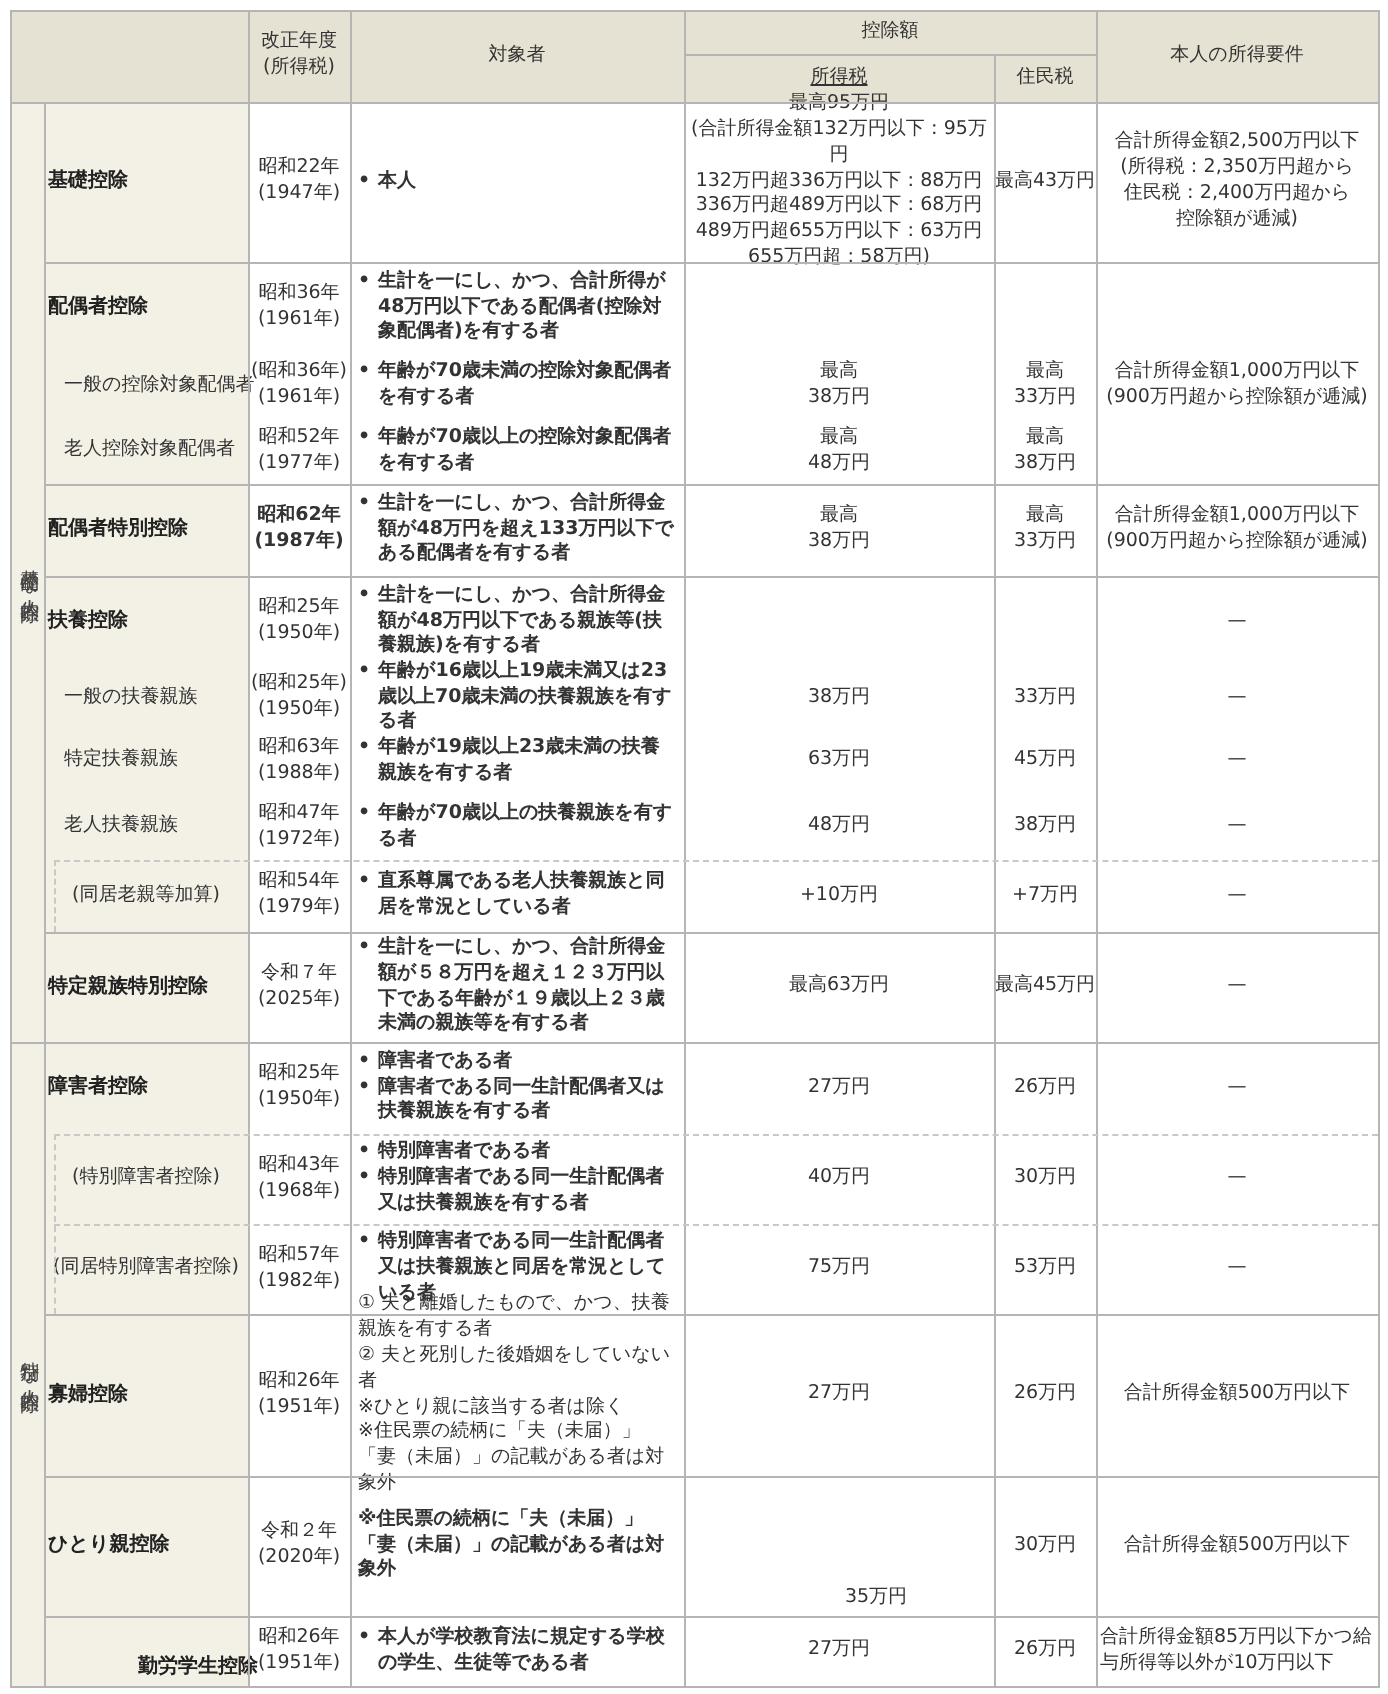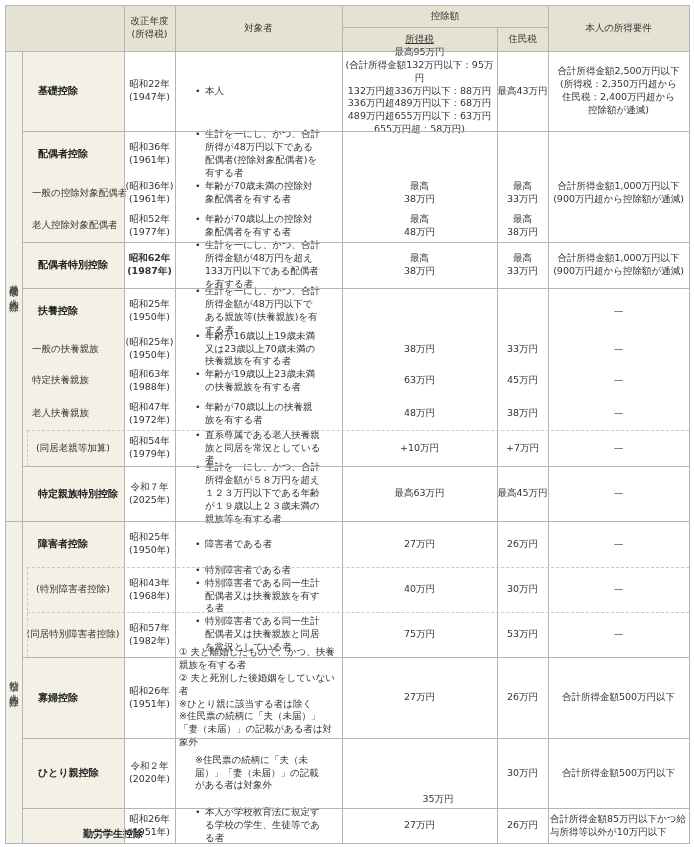--- a/index.html
+++ b/index.html
@@ -4,26 +4,26 @@
 <style>
   html, body { margin: 0; padding: 0; background: #ffffff; }
   body { width: 694px; height: 847px; position: relative; overflow: hidden;
          font-family: "DejaVu Sans", "Liberation Sans", sans-serif; color: #333; font-size: 9.5px; }
   .cell { position: absolute; box-sizing: border-box; display: flex; align-items: center; justify-content: center; text-align: center; line-height: 1.35; }
   .hdr { background: #e6e2d3; }
   .lab { background: #f3f1e6; }
   .line { position: absolute; background: #b5b5b5; }
   .dash-h { position: absolute; height: 0; border-top: 1px dashed #c8c8c8; }
   .dash-v { position: absolute; width: 0; border-left: 1px dashed #c8c8c8; }
-  .bold { font-weight: bold; font-size: 10px; color: #222; justify-content: flex-start; padding-left: 16px; }
+  .bold { font-weight: bold; font-size: 10px; color: #222; justify-content: flex-start; padding-left: 2px; }
   .sub { justify-content: flex-start; padding-left: 10px; }
   .paren { justify-content: center; }
   .year { font-size: 9.5px; }
   .who { justify-content: flex-start; text-align: left; padding: 0 4px 0 4px; }
-  .who ul { margin: 16px; padding: 0; list-style: none; }
+  .who ul { margin: 0; padding: 0; list-style: none; font-weight: bold; }
   .who li { position: relative; padding-left: 10px; }
   .who li::before { content: "•"; position: absolute; left: 0; top: 0; }
   .who .plain { padding-left: 0; }
   .who .plain::before { content: ""; }
   .vert { writing-mode: vertical-rl; text-orientation: upright; letter-spacing: 1px; font-size: 9.5px; color: #444; }
   .pre { white-space: pre-line; }
 </style>
 </head>
 <body>
 
@@ -187,20 +187,21 @@
   <div class="cell" style="left:342px;top:466px;width:155px;height:55px;">最高63万円</div>
   <div class="cell" style="left:497px;top:466px;width:51px;height:55px;">最高45万円</div>
   <div class="cell" style="left:548px;top:466px;width:141px;height:55px;">—</div>
 
   <div class="cell bold" style="left:22px;top:521px;width:102px;height:46px;">障害者控除</div>
   <div class="cell year pre" style="left:124px;top:521px;width:51px;height:46px;">昭和25年
 (1950年)</div>
   <div class="cell who" style="left:175px;top:521px;width:167px;height:46px;">
       <ul>
         <li>障害者である者</li>
+        <li>障害者である同一生計配偶者又は扶養親族を有する者</li>
       </ul>
     </div>
   <div class="cell" style="left:342px;top:521px;width:155px;height:46px;">27万円</div>
   <div class="cell" style="left:497px;top:521px;width:51px;height:46px;">26万円</div>
   <div class="cell" style="left:548px;top:521px;width:141px;height:46px;">—</div>
 
   <div class="cell paren" style="left:22px;top:567px;width:102px;height:45px;">(特別障害者控除)</div>
   <div class="cell year pre" style="left:124px;top:567px;width:51px;height:45px;">昭和43年
 (1968年)</div>
   <div class="cell who" style="left:175px;top:567px;width:167px;height:45px;">

